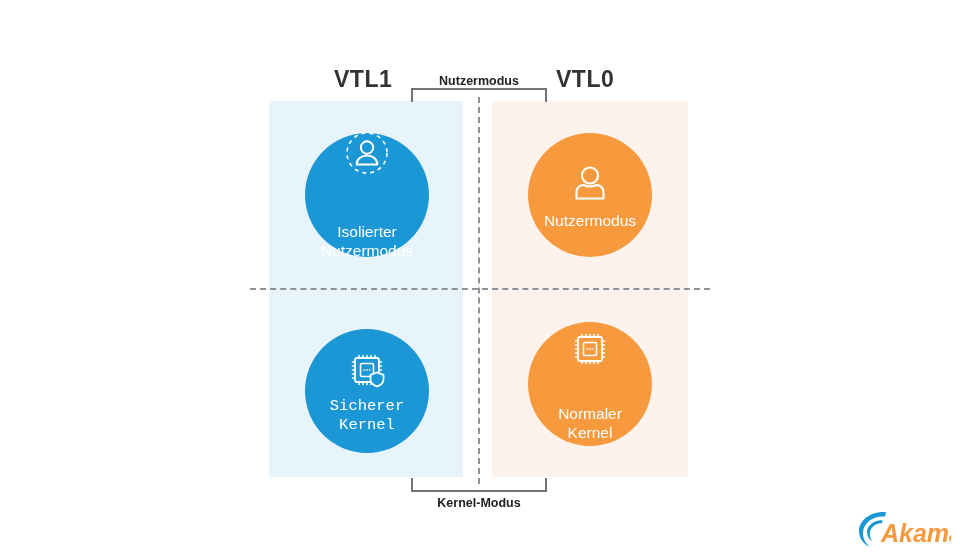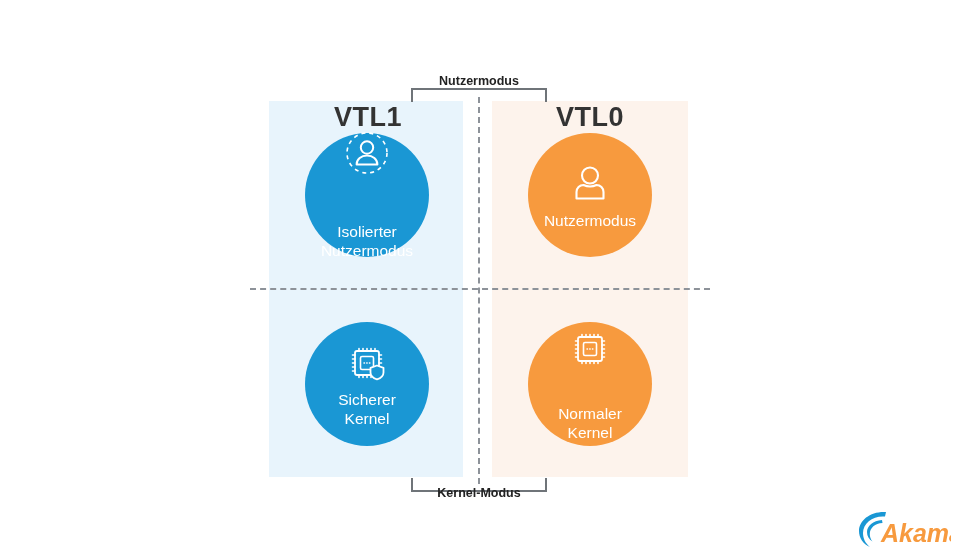--- a/index.html
+++ b/index.html
@@ -53,26 +53,25 @@
     left: 250px;
     top: 288px;
     width: 460px;
     height: 0;
     border-top: 2px dashed #8d9299;
   }
 
   
   .vtl-label {
     position: absolute;
-    font-size: 27px;
+    font-size: 23px;
     font-weight: bold;
     color: #333333;
     letter-spacing: 0.5px;
     white-space: nowrap;
-    margin-top: 36px;
   }
   .vtl-label-1 { left: 334px; top: 66px; }
   .vtl-label-0 { left: 556px; top: 66px; text-align: right; }
 
   
   .bracket {
     position: absolute;
     box-sizing: border-box;
     border: 2px solid #6f7479;
   }
@@ -93,39 +92,39 @@
   .bracket-caption {
     position: absolute;
     width: 240px;
     text-align: center;
     font-size: 12.5px;
     font-weight: bold;
     color: #222222;
     white-space: nowrap;
   }
   .bracket-caption-top { left: 359px; top: 74px; }
-  .bracket-caption-bottom { left: 359px; top: 486px; }
+  .bracket-caption-bottom { left: 359px; top: 496px; }
 
   
   .node {
     position: absolute;
     width: 124px;
     height: 124px;
     border-radius: 50%;
     display: flex;
     flex-direction: column;
     align-items: center;
     justify-content: center;
   }
   .node-blue { background: #1a97d4; }
   .node-orange { background: #f79a3e; }
 
   .node-iso   { left: 305px; top: 133px; gap: 42px; }
   .node-user  { left: 528px; top: 133px; }
-  .node-skern { left: 305px; top: 322px; }
+  .node-skern { left: 305px; top: 329px; font-family: Liberation Mono, monospace; }
   .node-nkern { left: 528px; top: 322px; gap: 28px; }
 
   .node-icon {
     height: 46px;
     display: flex;
     align-items: center;
     justify-content: center;
     margin-bottom: 4px;
   }
   .node-label {

